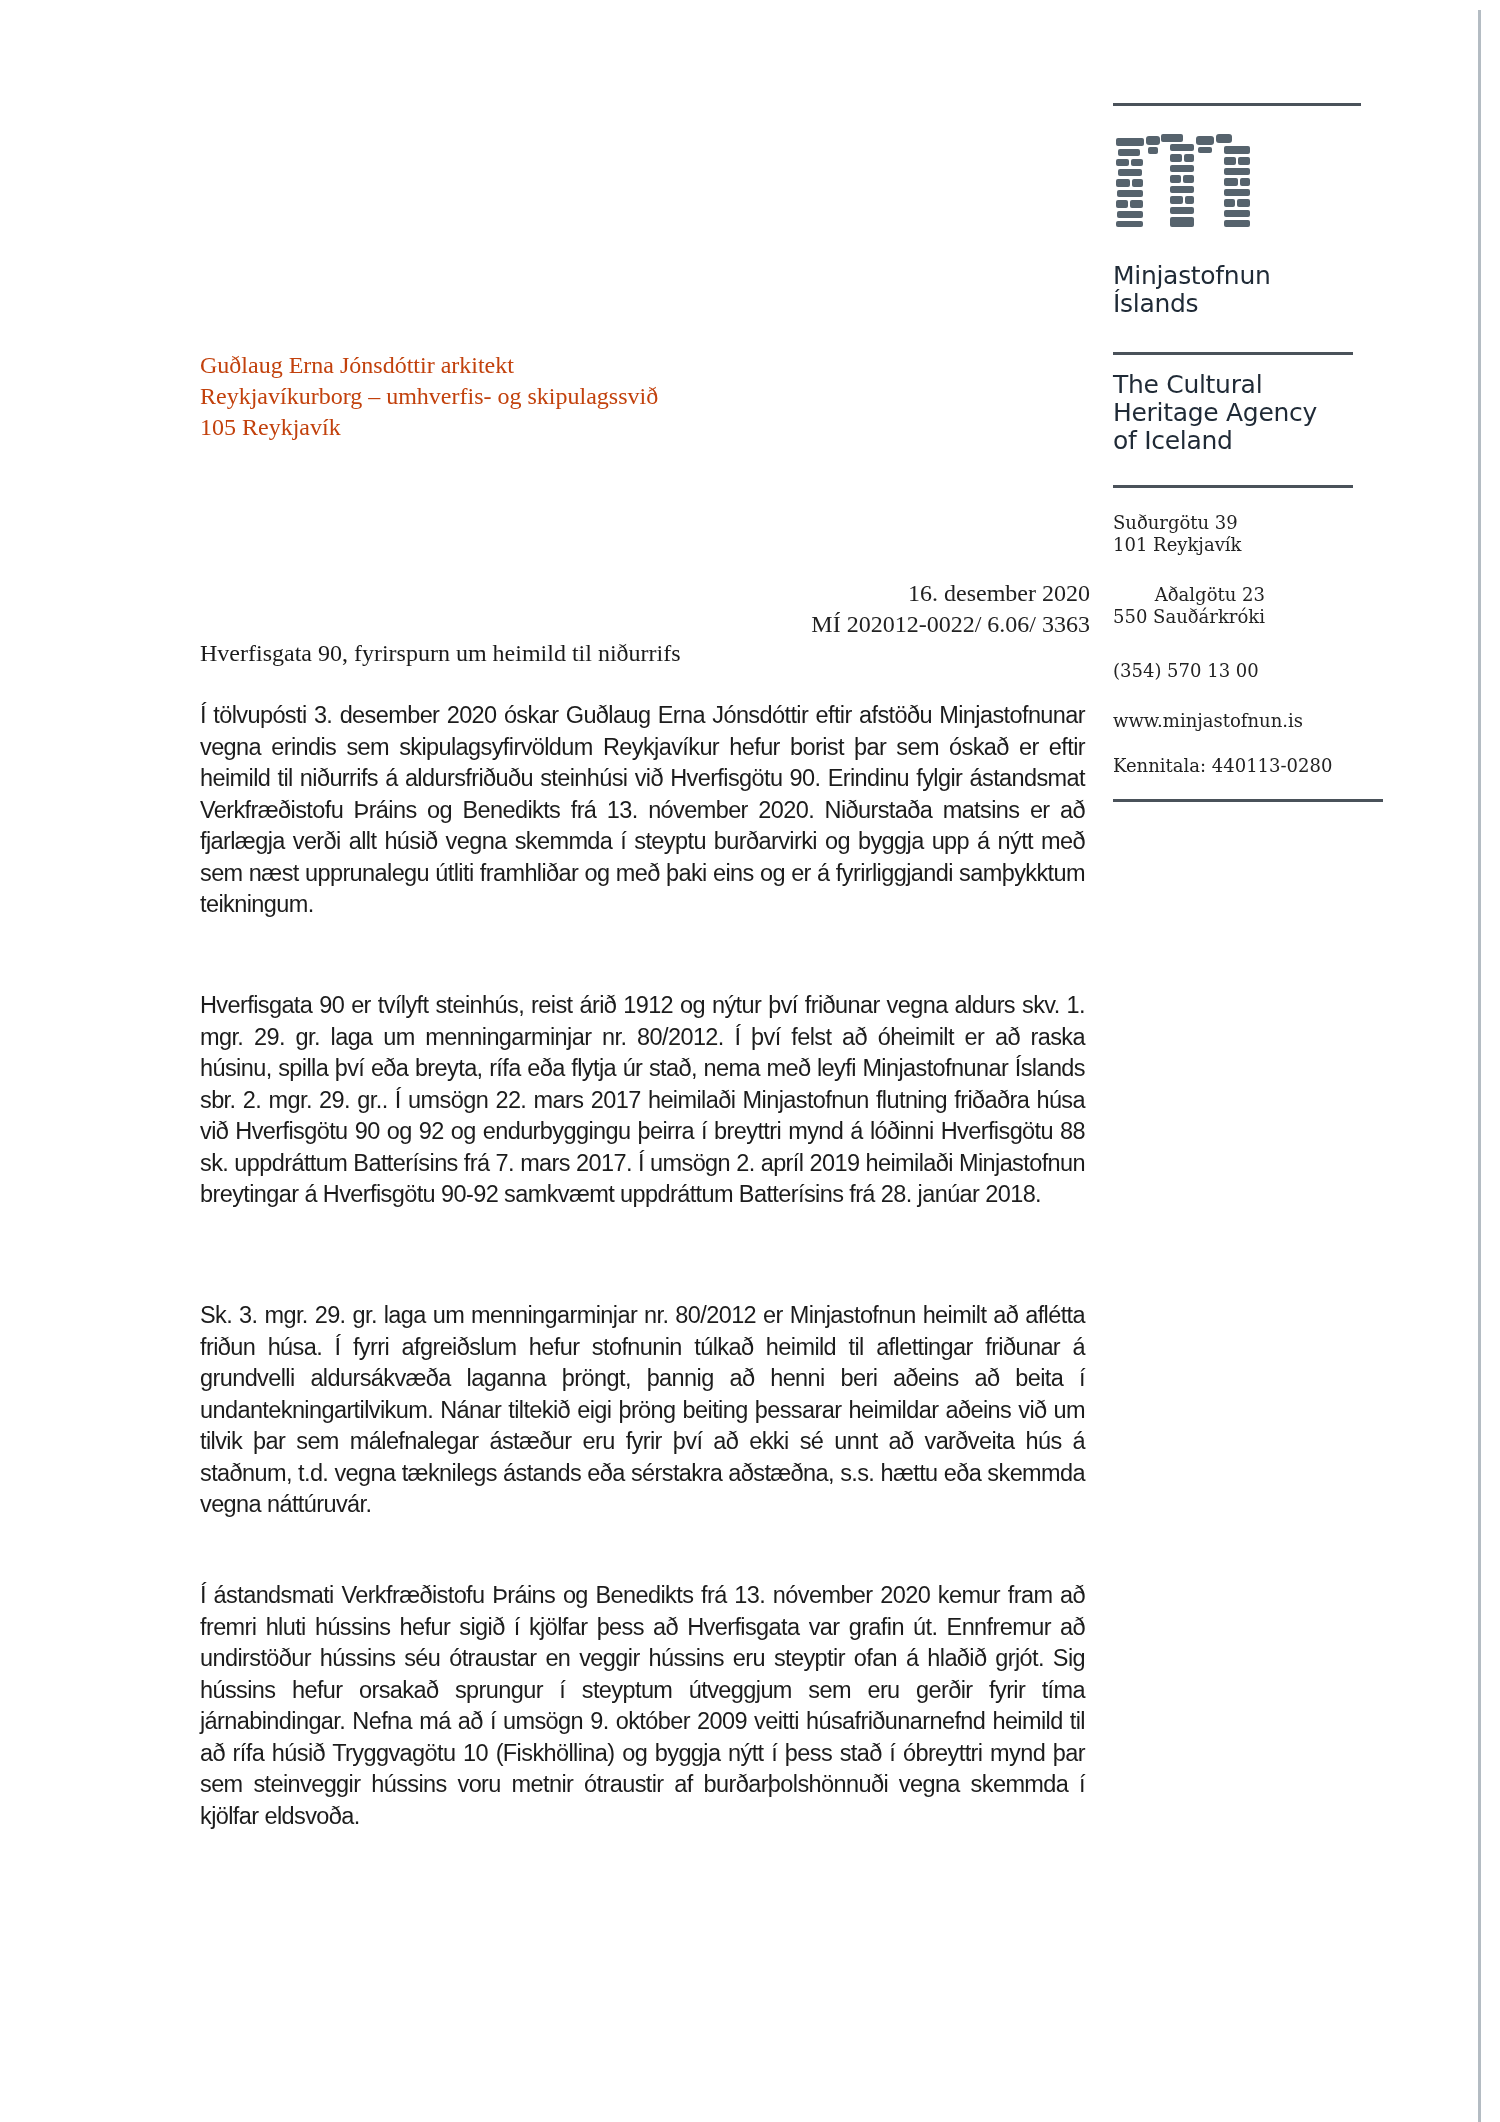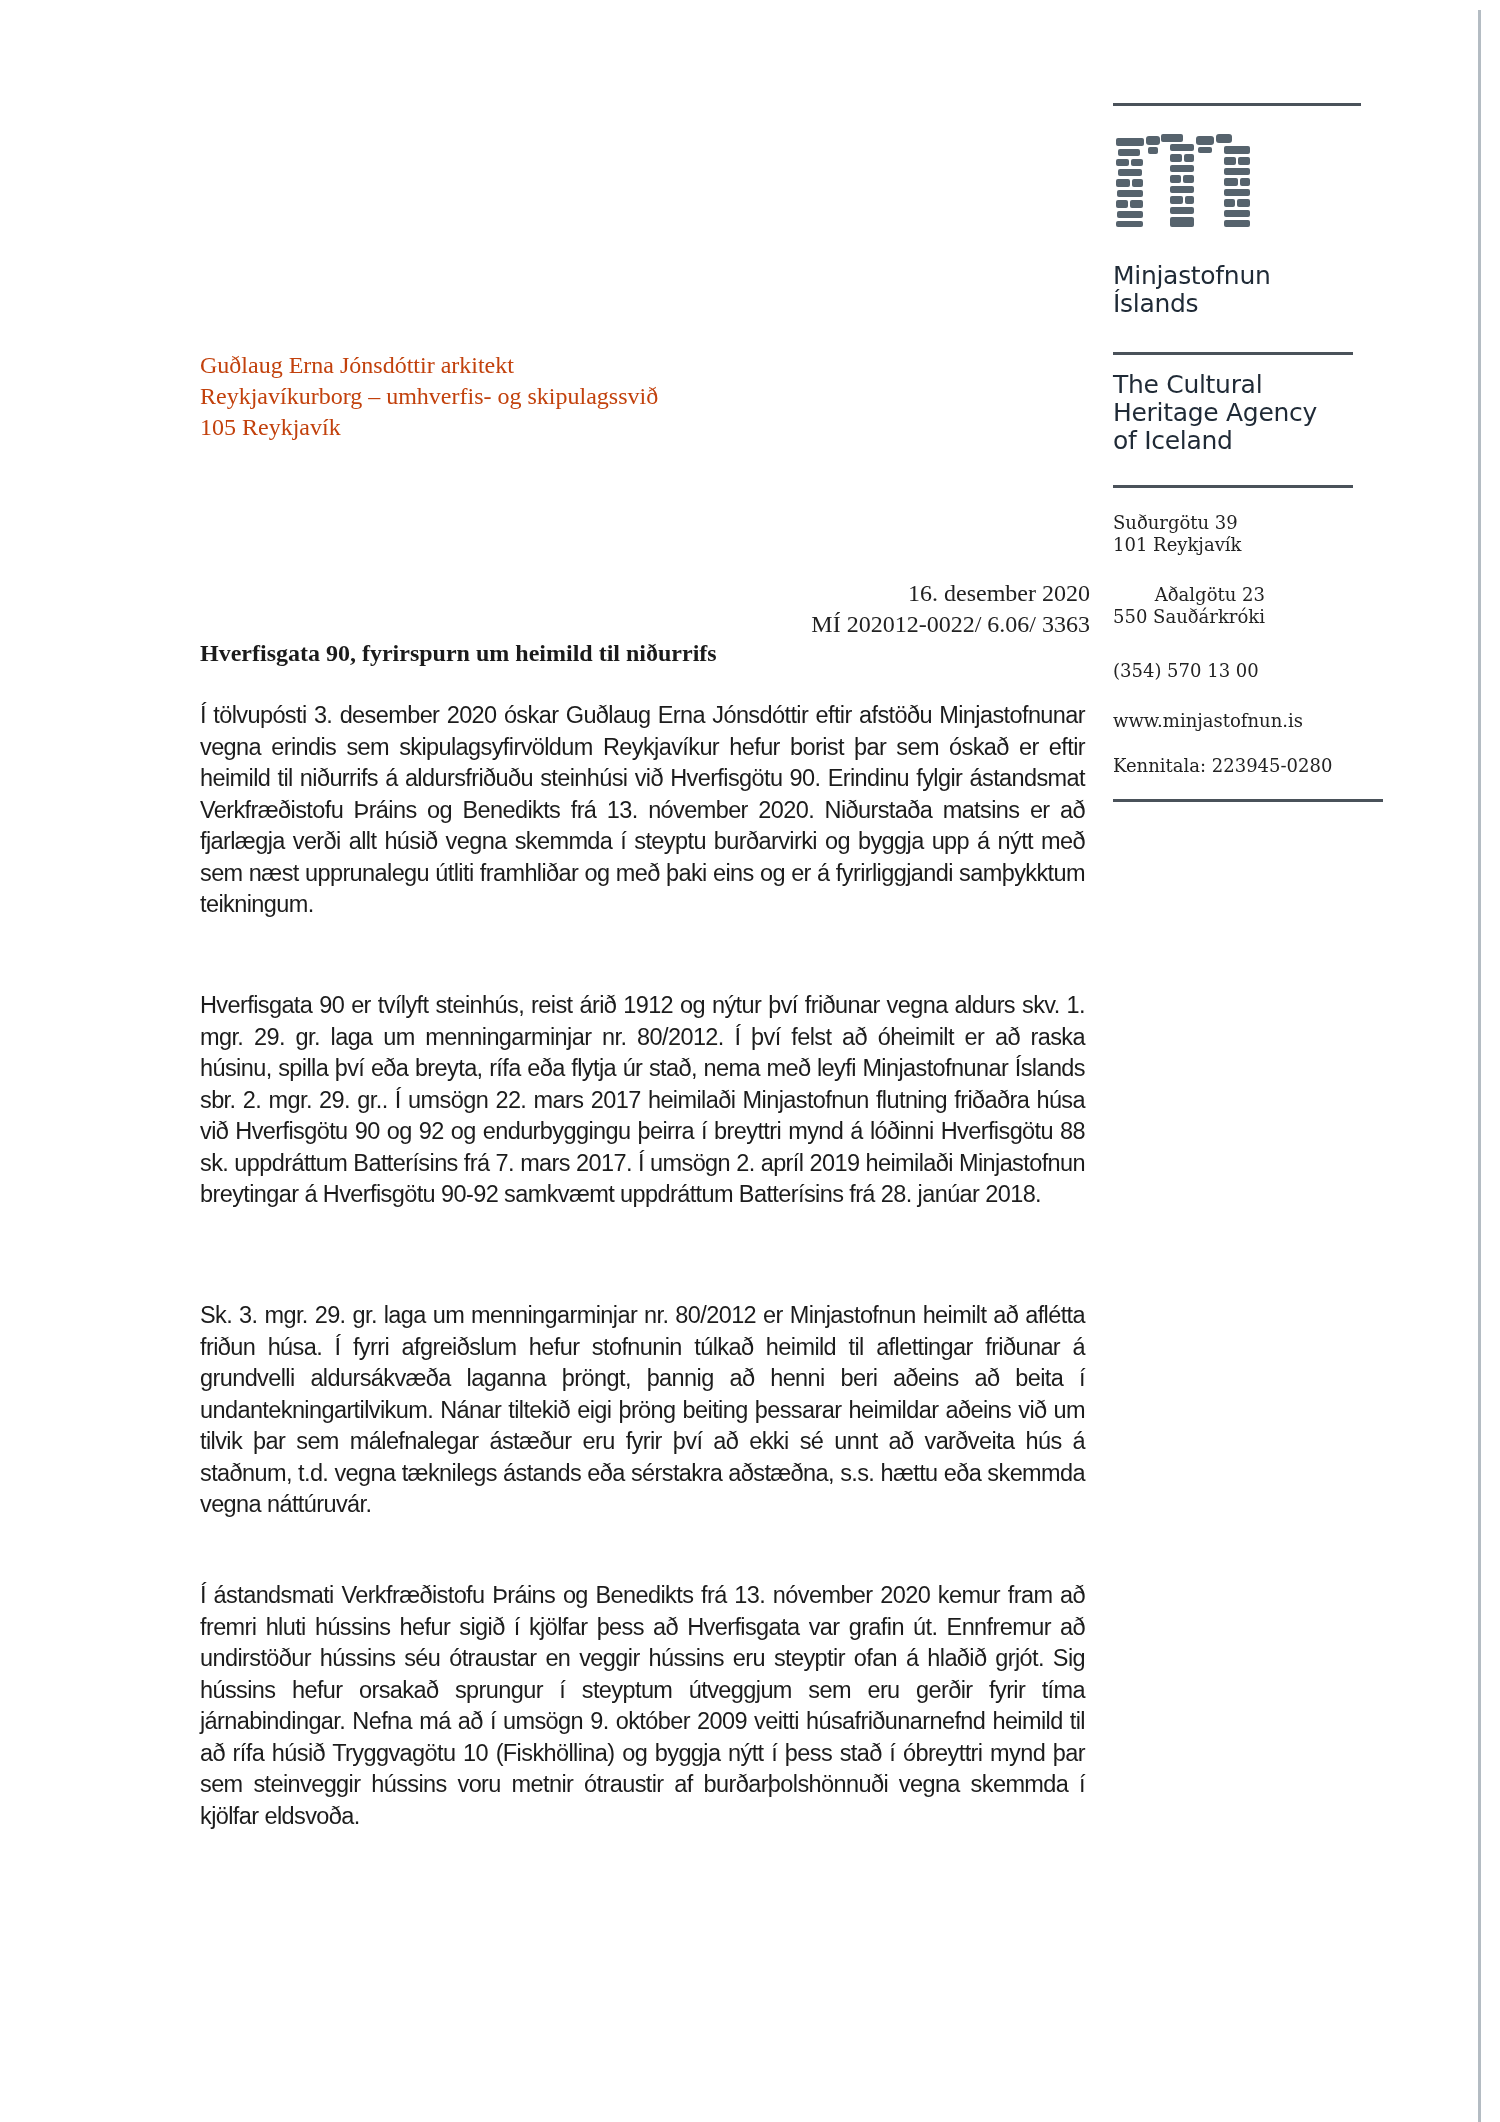--- a/index.html
+++ b/index.html
@@ -47,21 +47,21 @@
     }
     .meta {
       position: absolute; right: 410px; top: 578px;
       text-align: right;
       font-family: "Liberation Serif", serif;
       font-size: 24px; line-height: 31px; color: #222;
     }
     .subject {
       position: absolute; left: 200px; top: 638px;
       font-family: "Liberation Serif", serif;
-      font-weight: bold;
+      font-weight: normal;
       font-size: 24px; line-height: 30px; color: #1b1b1b;
     }
     .para {
       position: absolute; left: 200px; width: 885px;
       font-family: "Liberation Sans Narrow", "Liberation Sans", sans-serif;
       font-size: 23.5px; line-height: 31.5px; color: #1c1c1c;
       text-align: justify;
       letter-spacing: -0.6px;
       word-spacing: 0px;
     }
@@ -145,21 +145,21 @@
     <div>101 Reykjavík</div>
   </div>
 
   <div class="contact" style="top:584px;text-align:right;">
     <div>Aðalgötu 23</div>
     <div>550 Sauðárkróki</div>
   </div>
 
   <div class="contact" style="top:660px;">(354) 570 13 00</div>
   <div class="contact" style="top:710px;">www.minjastofnun.is</div>
-  <div class="contact" style="top:755px;">Kennitala: 223945-0280</div>
+  <div class="contact" style="top:755px;">Kennitala: 440113-0280</div>
 
   <div class="rule" style="left:1113px; top:799px; width:270px;"></div>
 </div>
 
 <div class="recipient">
   <div>Guðlaug Erna Jónsdóttir arkitekt</div>
   <div>Reykjavíkurborg – umhverfis- og skipulagssvið</div>
   <div>105 Reykjavík</div>
 </div>
 

